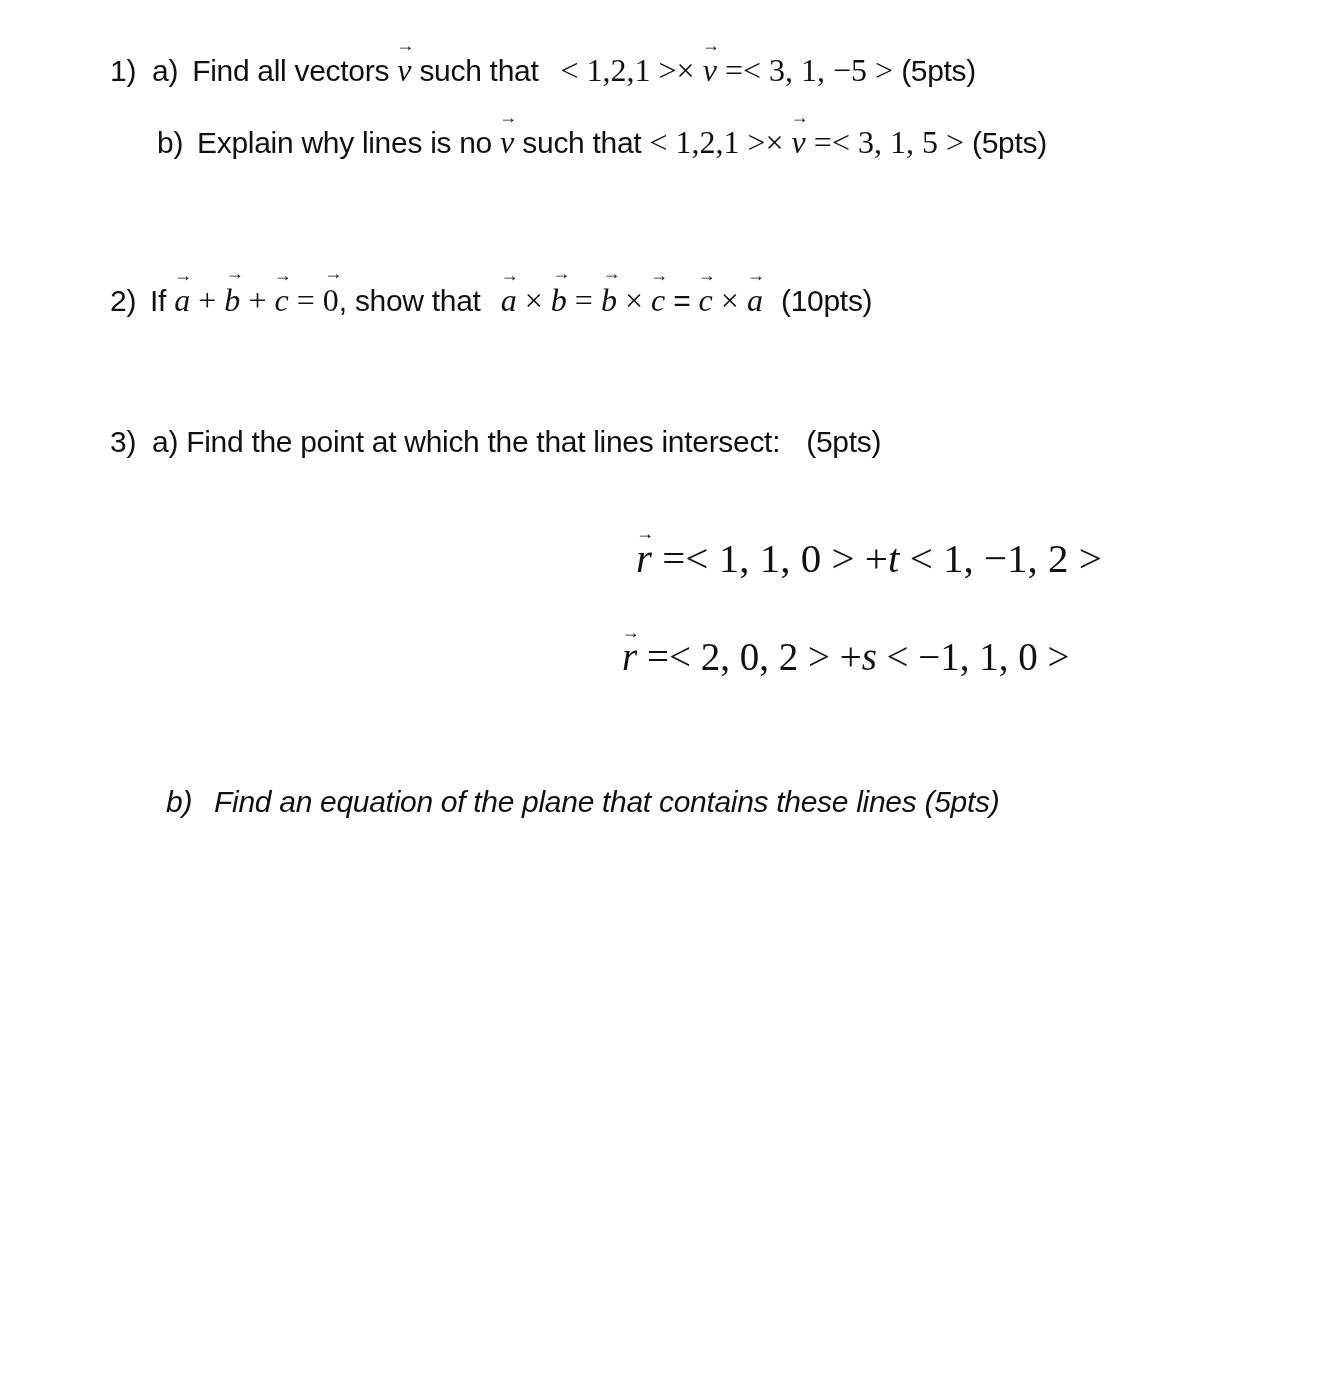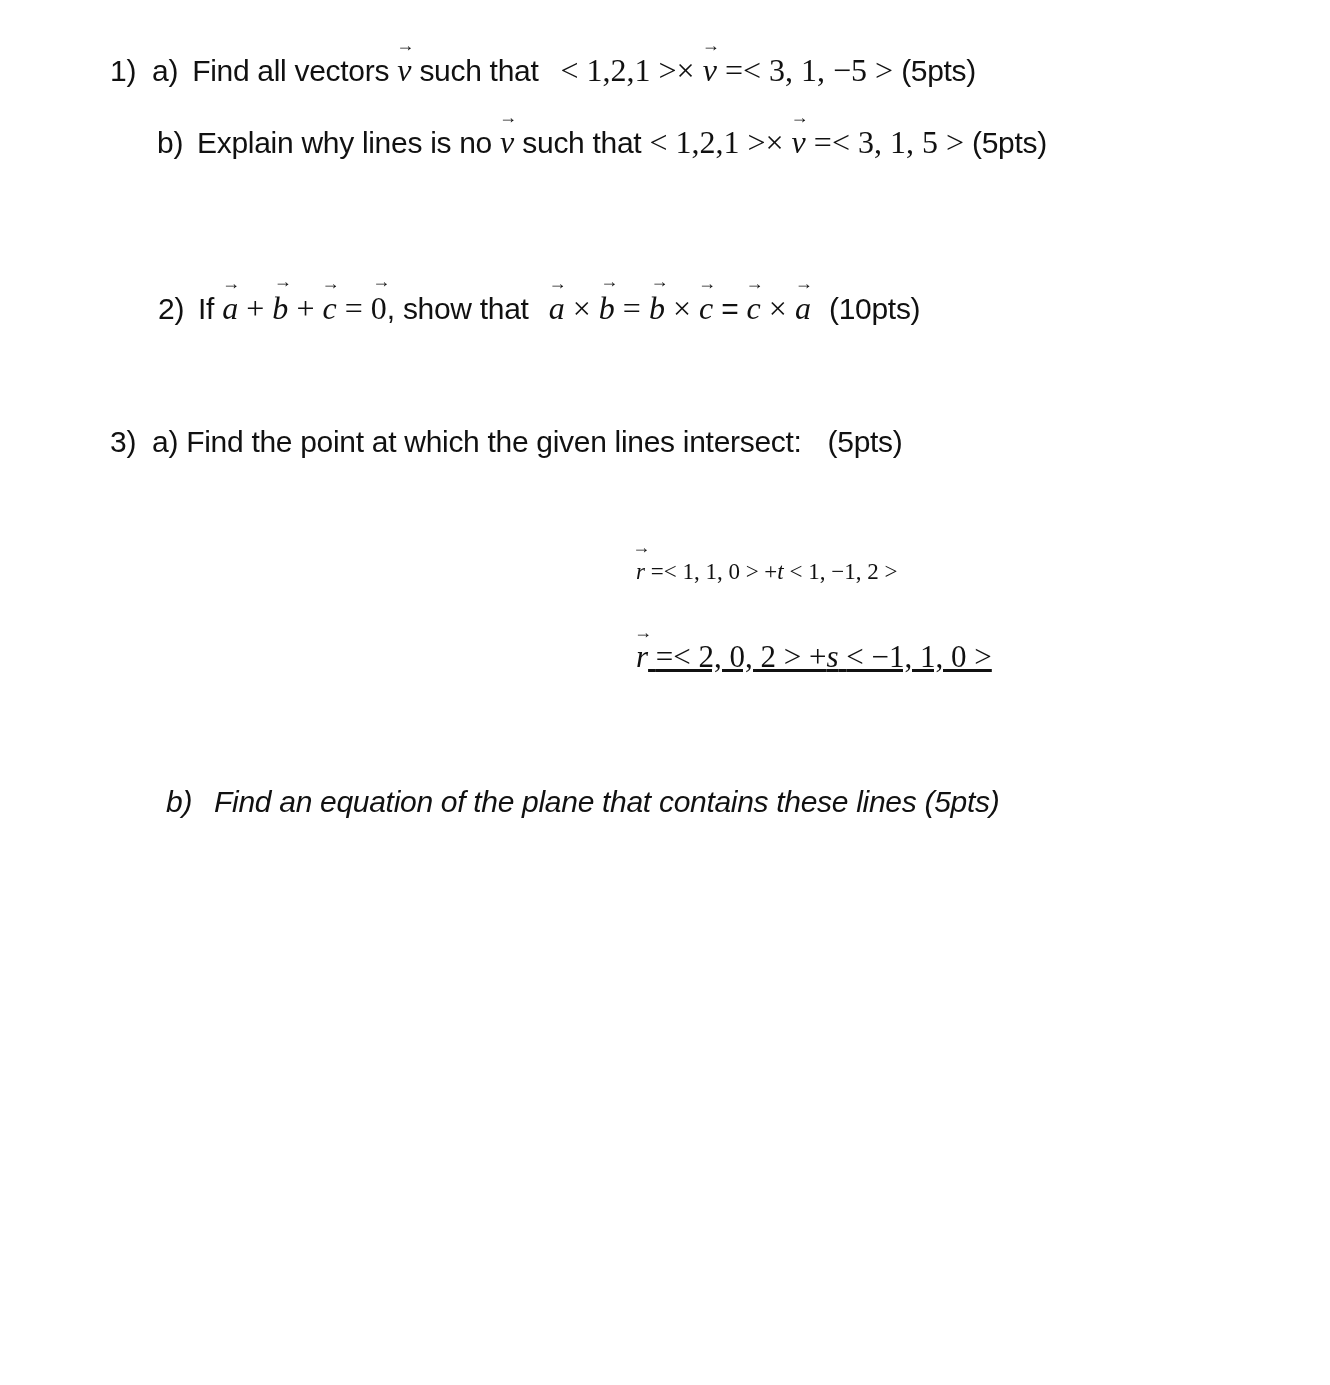--- a/index.html
+++ b/index.html
@@ -45,21 +45,21 @@
 <div class="line" style="left:157px; top:122px;">
   <span>b)</span><span class="gap" style="width:14px"></span><span>Explain why lines is no</span>
   <span class="m vec">v</span>
   <span>such that</span>
   <span class="m">&lt; 1,2,1 &gt;×</span>
   <span class="m vec">v</span>
   <span class="m">=&lt; 3, 1, 5 &gt;</span>
   <span>(5pts)</span>
 </div>
 
-<div class="line" style="left:110px; top:288px;margin-left:48px;">
+<div class="line" style="left:110px; top:280px;">
   <span>2)</span><span class="gap" style="width:14px"></span><span>If</span>
   <span class="m vec">a</span>
   <span class="m">+</span>
   <span class="m vec up">b</span>
   <span class="m">+</span>
   <span class="m vec">c</span>
   <span class="m">=</span>
   <span class="m vec up" style="font-style:normal">0</span><span>, show that</span><span class="gap" style="width:12px"></span>
   <span class="m vec">a</span>
   <span class="m">×</span>
@@ -70,30 +70,30 @@
   <span class="m vec">c</span>
   <span>=</span>
   <span class="m vec">c</span>
   <span class="m">×</span>
   <span class="m vec">a</span><span class="gap" style="width:10px"></span>
   <span>(10pts)</span>
 </div>
 
 <div class="line" style="left:110px; top:422px;">
   <span>3)</span><span class="gap" style="width:16px"></span><span>a)</span>
-  <span>Find the point at which the given lines intersect:</span><span class="gap" style="width:18px"></span>
+  <span>Find the point at which the that lines intersect:</span><span class="gap" style="width:18px"></span>
   <span>(5pts)</span>
 </div>
 
-<div class="line m" style="left:636px; top:552px; font-size:23px;">
+<div class="line m" style="left:636px; top:538px; font-size:41px;">
   <span class="vec">r</span>
   <span>=&lt; 1, 1, 0 &gt; +</span><span class="it">t</span>
   <span>&lt; 1, −1, 2 &gt;</span>
 </div>
-<div class="line m" style="left:636px; top:637px; font-size:31px;text-decoration:underline;">
+<div class="line m" style="left:622px; top:637px; font-size:39px;">
   <span class="vec">r</span>
   <span>=&lt; 2, 0, 2 &gt; +</span><span class="it">s</span>
   <span>&lt; −1, 1, 0 &gt;</span>
 </div>
 
 <div class="line" style="left:166px; top:782px;font-style:italic;">
   <span>b)</span><span class="gap" style="width:22px"></span><span>Find an equation of the plane that contains these lines</span>
   <span>(5pts)</span>
 </div>
 

